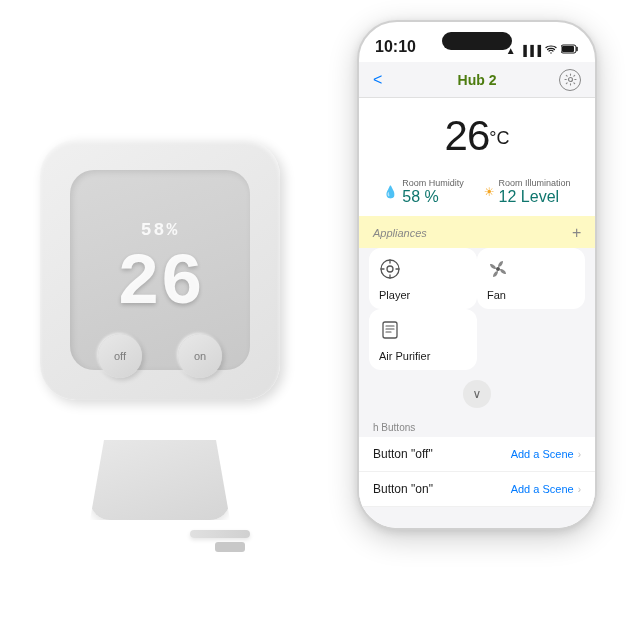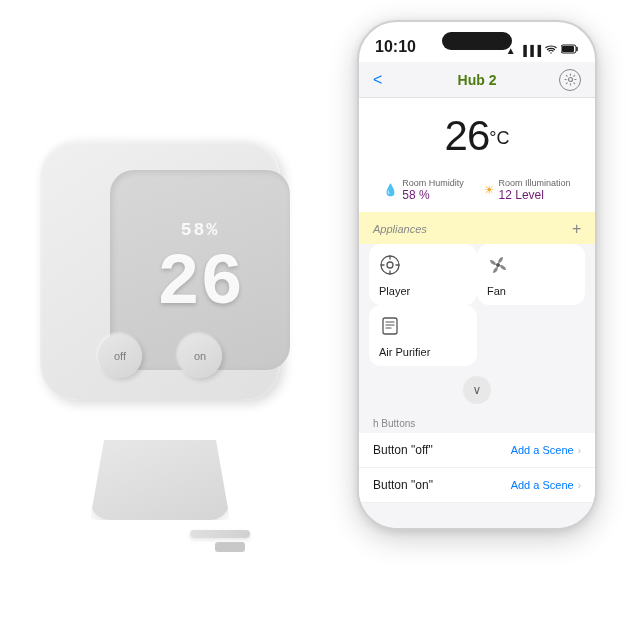--- a/index.html
+++ b/index.html
@@ -54,21 +54,20 @@
       top: 30px;
       width: 180px;
       height: 200px;
       background: linear-gradient(160deg, #d8d8d8, #c8c8c8);
       border-radius: 24px;
       display: flex;
       flex-direction: column;
       align-items: center;
       justify-content: center;
       box-shadow: inset 2px 2px 6px rgba(0,0,0,0.1);
-      margin-left: 40px;
     }
 
     .device-humidity-display {
       font-size: 18px;
       color: rgba(255,255,255,0.85);
       font-weight: 600;
       letter-spacing: 2px;
       margin-bottom: 8px;
       font-family: 'Courier New', monospace;
     }
@@ -305,23 +304,23 @@
       font-size: 12px;
     }
 
     .stat-label {
       font-size: 9px;
       color: #666;
       display: block;
     }
 
     .stat-value {
-      font-size: 12px;
+      font-size: 16px;
       font-weight: 500;
-      color: #701a75;
+      color: #0f766e;
     }
 
     .stat-text {
       display: flex;
       flex-direction: column;
     }
 
     
     .section-header {
       display: flex;

